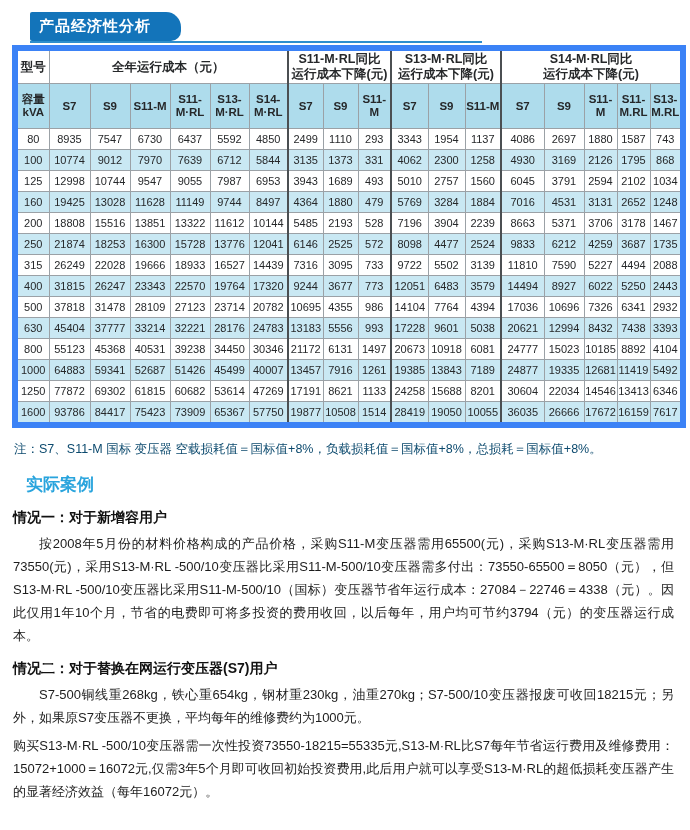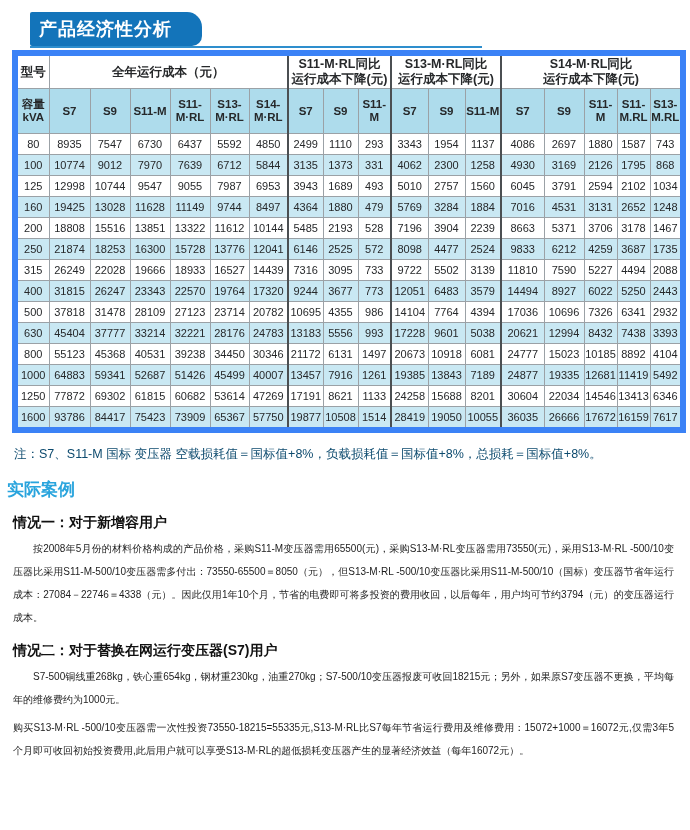--- a/index.html
+++ b/index.html
@@ -2,40 +2,40 @@
 <html><head>
 <meta charset="utf-8">
 <style>
   html,body { margin:0; padding:0; background:#ffffff; }
   body { width:690px; font-family:"Liberation Sans","DejaVu Sans",sans-serif; color:#1a1a1a; }
   .page { width:690px; height:830px; box-sizing:border-box; padding-top:12px; overflow:hidden; background:#fff; }
 
   
   .banner-row { margin:0 0 0 30px; width:452px; border-bottom:2px solid #2e8ecd; font-size:0; }
   .banner-tab { display:inline-block; background:#1374ba; color:#ffffff; font-weight:bold;
-                font-size:18px; letter-spacing:1px; padding:5px 30px 5px 9px;
+                font-size:15px; letter-spacing:1px; padding:5px 30px 5px 9px;
                 border-radius:2px 15px 10px 2px; }
 
   .sec-heading { color:#29a4dd; font-size:17px; font-weight:bold; margin:11px 0 6px 30px; }
-  .sec-heading.cases { margin-left:7px; margin-top:15px; }
+  .sec-heading.cases { margin-left:26px; margin-top:15px; }
 
   
   table { border-collapse:collapse; table-layout:fixed; width:584px; margin:2px 0 0 12px;
           border:6px solid #3b82f6; }
   th,td { border:1px solid #9ba1a6; text-align:center; padding:0; color:#26282a; overflow:hidden; }
   thead tr.r1 th { font-size:12.5px; font-weight:bold; height:32px; background:#ffffff; line-height:15px; }
   thead tr.r2 th { font-size:11.5px; font-weight:bold; height:44px; background:#aedcec; line-height:13px; }
   tbody td { height:20px; font-size:11px; }
   tbody tr:nth-child(even) td { background:#c9e8f3; }
   td.gsep, th.gsep { border-left:2px solid #4b4f52; }
 
   .table-note { font-size:12.5px; color:#0c4a6e; margin:13px 0 0 14px; }
 
   .case-title { font-size:14px; font-weight:bold; color:#111; margin:13px 16px 0 13px; }
-  .body-text { font-size:10px; line-height:23px; margin:5px 16px 0 13px;
+  .body-text { font-size:13px; line-height:23px; margin:5px 16px 0 13px;
                text-align:justify; text-indent:2em; color:#1c1c1c; }
   .body-text.no-indent { text-indent:0; }
 </style>
 </head>
 <body>
 
 <div class="page">
 
   <div class="banner-row">
     <span class="banner-tab">

